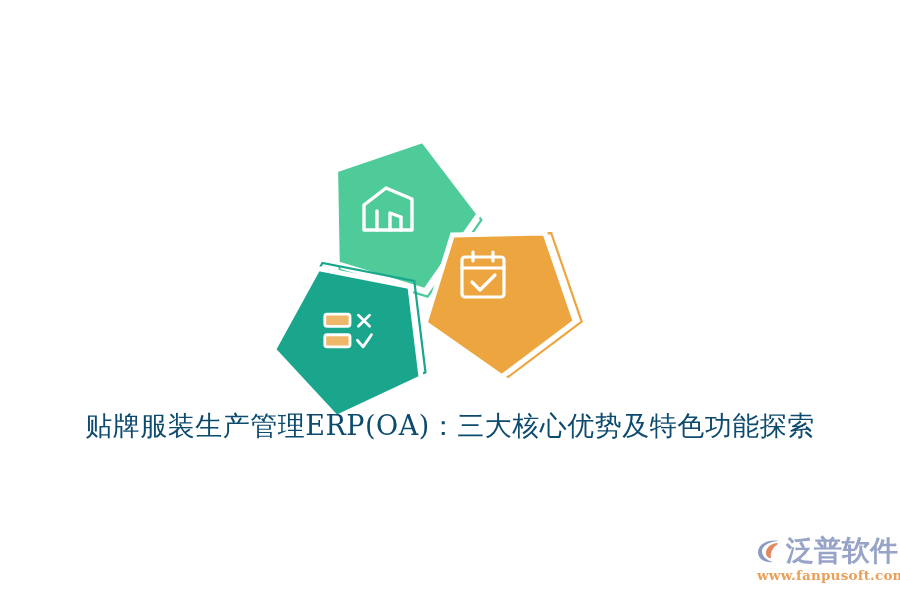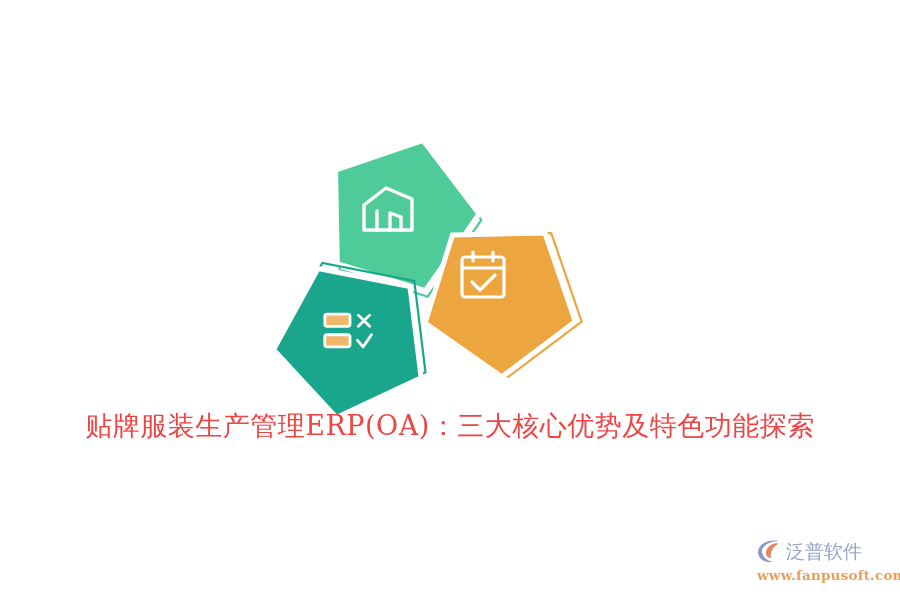--- a/index.html
+++ b/index.html
@@ -59,21 +59,21 @@
   #page-title {
     position: absolute;
     left: 0;
     top: 408px;
     width: 900px;
     text-align: center;
     font-family: "DejaVu Serif", "Liberation Serif", serif;
     font-size: 27px;
     font-weight: 400;
     letter-spacing: 0.5px;
-    color: #ef4444;
+    color: #0c4a6e;
     white-space: nowrap;
   }
 
   
   #watermark {
     position: absolute;
     left: 757px;
     top: 536px;
     width: 136px;
     height: 52px;
@@ -84,22 +84,22 @@
     height: 30px;
   }
   #wm-mark {
     width: 26px;
     height: 26px;
     flex: 0 0 26px;
     margin-right: 3px;
   }
   #wm-brand {
     font-family: "DejaVu Sans", "Liberation Sans", sans-serif;
-    font-size: 19px;
-    font-weight: 400;
+    font-size: 28px;
+    font-weight: 700;
     color: #97a3c7;
     letter-spacing: 0px;
     line-height: 26px;
     white-space: nowrap;
   }
   #wm-url {
     font-family: "DejaVu Serif", "Liberation Serif", serif;
     font-size: 13.5px;
     font-weight: 700;
     color: #e8a05a;

